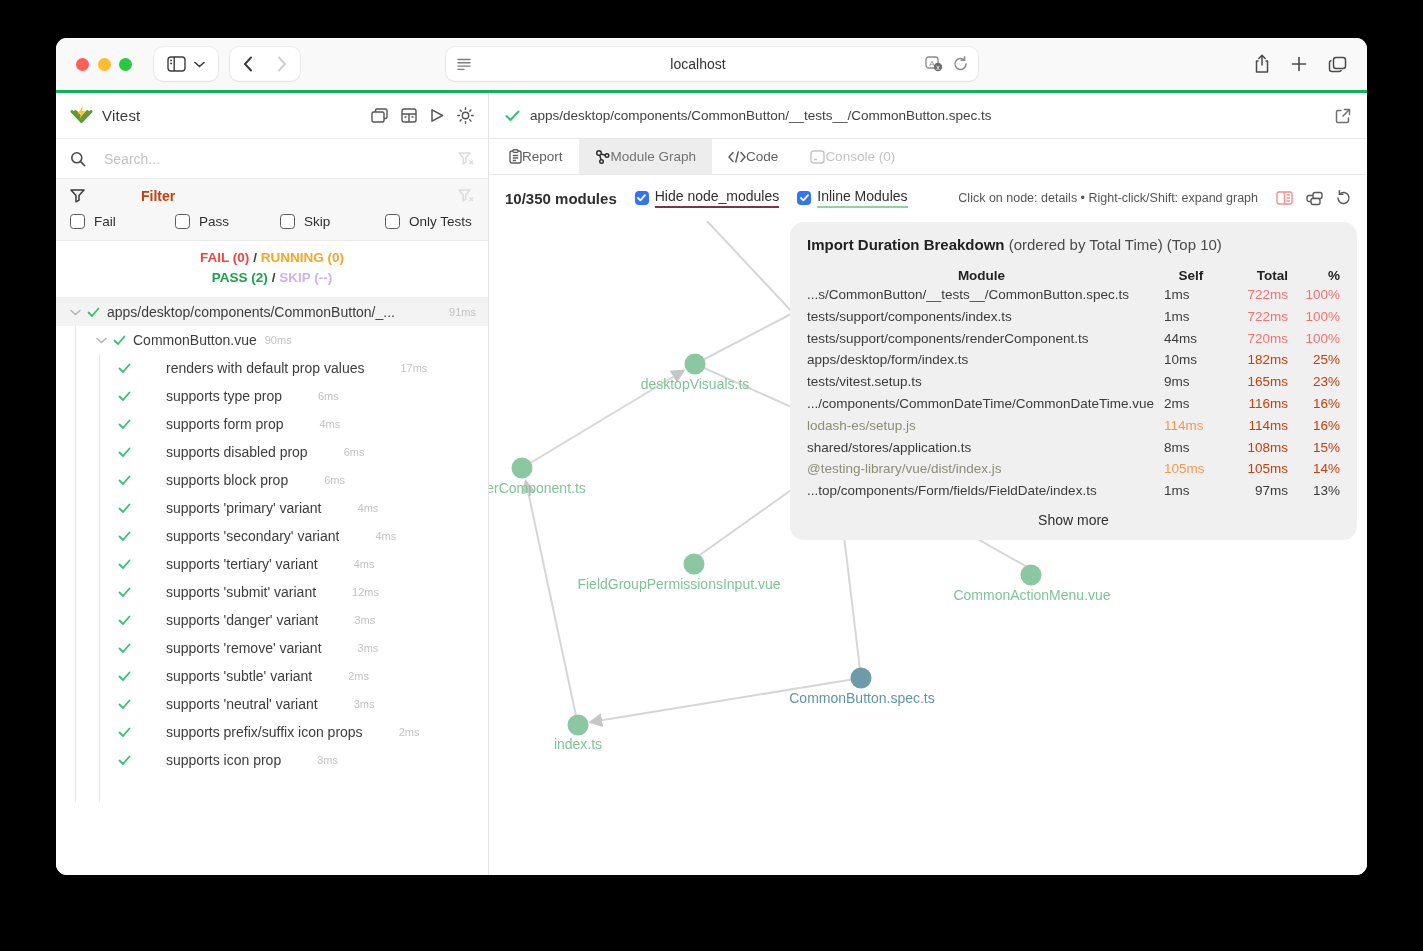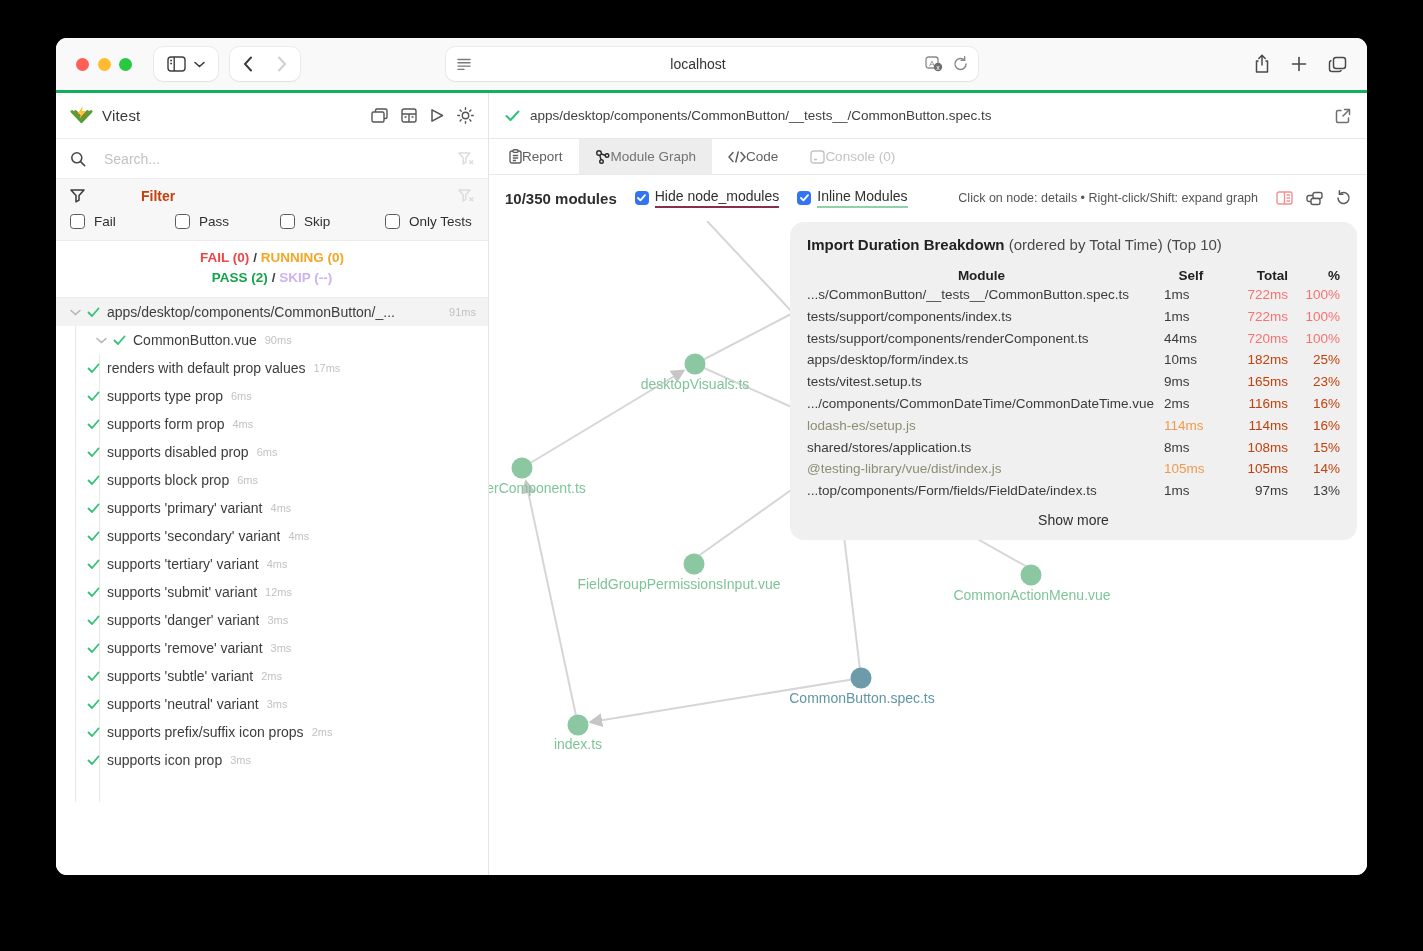--- a/index.html
+++ b/index.html
@@ -50,21 +50,21 @@
   .f-opt:last-child { width:auto; }
   .cb-empty { width:15px; height:15px; border:1.6px solid #5a5a5a; border-radius:3.5px; background:#fff; }
   .f-opt .f-label { font-size:13.5px; color:#2f2f2f; }
   .sb-status { padding:7px 0 9px; border-bottom:1px solid #ededed; text-align:center; font-size:13.5px; font-weight:bold; line-height:20px; }
   .sb-status .sep { color:#444; font-weight:bold; }
   .sb-tree { position:relative; flex:1; overflow:hidden; }
   .guide { position:absolute; width:1px; background:#e8e8e8; }
   .t-row { display:flex; align-items:center; height:28px; padding-right:12px; position:relative; }
   .t-row.root { background:#f3f3f3; padding-left:14px; }
   .t-row.suite { padding-left:40px; }
-  .t-row.leaf { padding-left:31px; }
+  .t-row.leaf { padding-left:62px;gap:28px; }
   .t-label { font-size:14px; color:#3d3d3d; margin-left:7px; white-space:nowrap; overflow:hidden; text-overflow:ellipsis; }
   .t-time { font-size:11px; color:#c2c2c2; margin-left:8px; white-space:nowrap; }
   .t-time.right { margin-left:auto; }
   .chev { flex:0 0 auto; display:flex; margin-right:6px; }
   .tcheck { flex:0 0 auto; display:flex; }
 
   
   .content { flex:1; display:flex; flex-direction:column; min-width:0; }
   .crumb { height:46px; display:flex; align-items:center; padding:0 16px; border-bottom:1px solid #e8e8e8; gap:10px; }
   .crumb-path { font-size:13.5px; color:#414141; flex:1; white-space:nowrap; overflow:hidden; }

